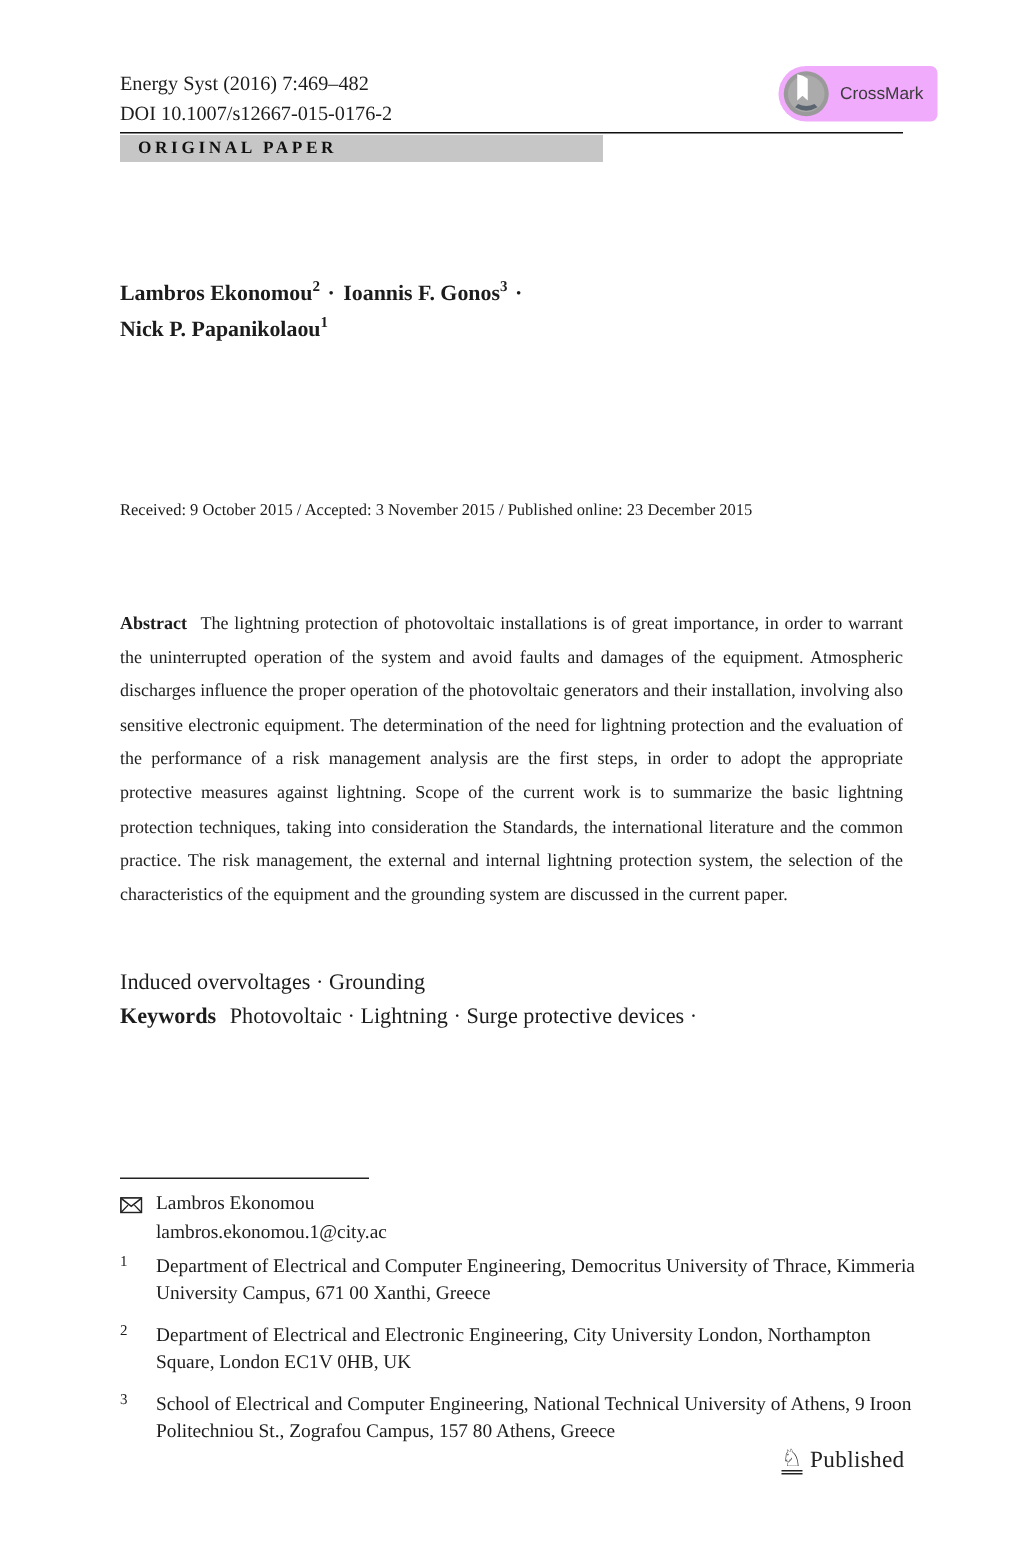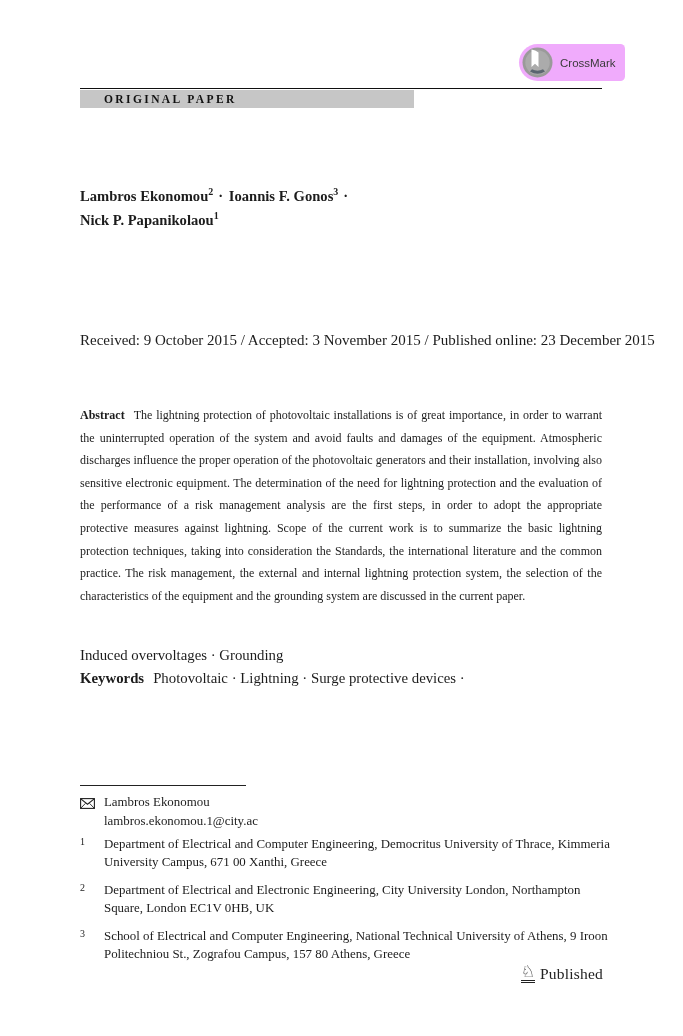--- a/index.html
+++ b/index.html
@@ -13,32 +13,32 @@
   .crossmark-badge {
     position:absolute; left:519px; top:44px; display:flex; align-items:center; gap:6px;
     background:#f0abfc; border-radius:20px 5px 5px 20px; padding:2px 9px 2px 2px; cursor:pointer;
   }
   .crossmark-label { font-family:"Liberation Sans", sans-serif; font-size:11.5px; color:#3a3a3a; }
 
   
   .head-rule { position:absolute; left:80px; top:88px; width:522px; border-top:1.7px solid #0f0f0f; }
   .section-bar {
     position:absolute; left:80px; top:90px; width:310px; height:18px; background:#c6c6c6;
-    display:flex; align-items:center; padding-left:24px;
+    display:flex; align-items:center; padding-left:12px;
     font-size:11.5px; font-weight:bold; letter-spacing:2.4px; color:#111;
   }
 
   
   .paper-title { position:absolute; left:80px; top:138px; margin:0; font-size:18px; font-weight:bold; letter-spacing:0.2px; }
   .authors { position:absolute; left:80px; top:182px; font-size:14.6px; font-weight:bold; line-height:20.5px; }
   .authors sup { font-size:10px; font-weight:bold; }
   .author-sep { padding:0 2px 0 5px; }
 
   
-  .dates-block { position:absolute; left:80px; top:330px; font-size:15px; line-height:21.5px; white-space:nowrap; }
+  .dates-block { position:absolute; left:80px; top:330px; font-size:11px; line-height:21.5px; white-space:nowrap; }
 
   
   .abstract { position:absolute; left:80px; top:392px; width:522px; font-size:12px; line-height:22.6px; text-align:justify; }
   .lead-label { font-weight:bold; margin-right:9px; }
   .keywords { position:absolute; left:80px; top:644px; width:522px; font-size:14.8px; line-height:22.6px; }
 
   
   .foot-rule { position:absolute; left:80px; top:785px; width:166px; border-top:1.3px solid #222; }
   .correspondence { position:absolute; left:80px; top:793px; display:flex; font-size:12.9px; line-height:19px; }
   .corr-icon-col { width:24px; padding-top:3px; }
@@ -51,20 +51,24 @@
   .springer-logo { position:absolute; right:80px; top:964px; display:flex; align-items:center; gap:5px; }
   .knight-glyph { font-family:"DejaVu Sans", sans-serif; font-size:16px; line-height:1;
                   border-bottom:3px double #222; padding-bottom:0px; color:#222; }
   .springer-label { font-size:15.5px; color:#222; letter-spacing:0.2px; }
 </style>
 </head>
 <body>
 
 <div class="page">
 
+  <div class="journal-info">
+    <div>Energy Syst (2016) 7:469–482</div>
+    <div>DOI 10.1007/s12667-015-0176-2</div>
+  </div>
 
   <div class="crossmark-badge">
     <span style="display:inline-flex;">
       <svg width="33" height="33" viewBox="0 0 33 33">
         <circle cx="16.5" cy="16.5" r="15" fill="#9a9a9a"></circle>
         <circle cx="16.5" cy="16.5" r="12.2" fill="#ababab"></circle>
         <path d="M10.5 3.5 v17.5 l3.5,-3.2 3.5,3.2 V6.5 a14 14 0 0 0 -7,-3 z" fill="#ffffff"></path>
         <path d="M9 25.5 q7.5,4.5 15,0 l-2,-2.2 q-5.5,2.8 -11,0 z" fill="#5b6570"></path>
       </svg>
     </span>

